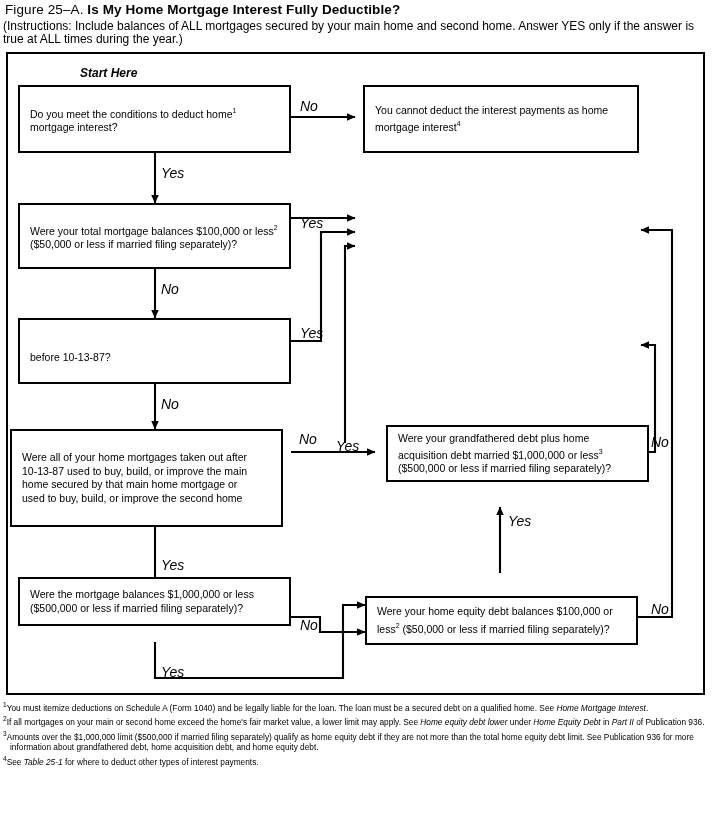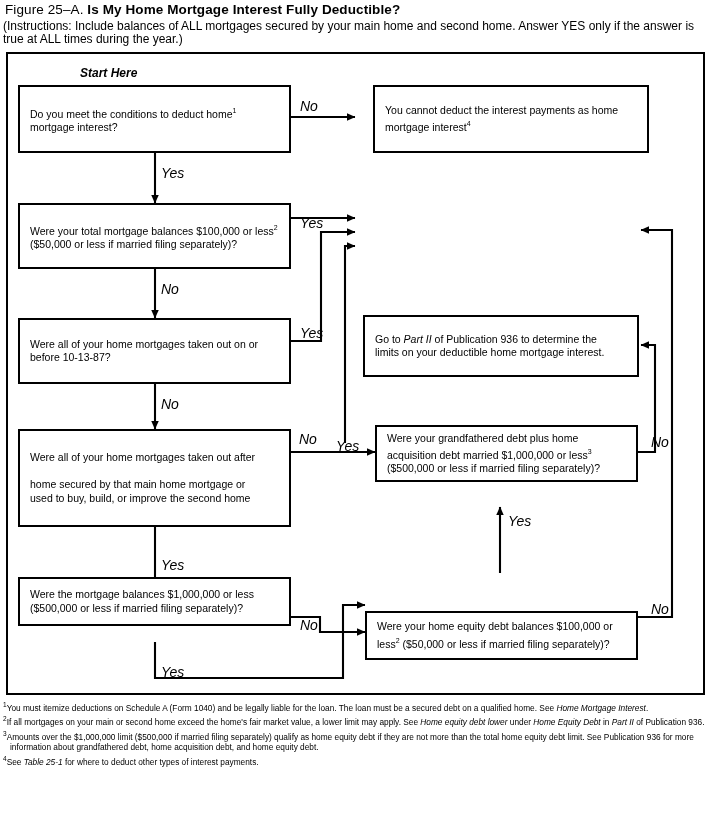--- a/index.html
+++ b/index.html
@@ -97,74 +97,68 @@
   <div class="edge-label" style="left:161px;top:664px;">Yes</div>
   <div class="edge-label" style="left:651px;top:601px;">No</div>
 
   <div class="node" style="left:18px;top:85px;width:273px;height:68px;">
     <div class="txt">
       <span>Do you meet the conditions to deduct home</span><sup>1</sup><br>
       <span>mortgage interest?</span>
     </div>
   </div>
 
-  <div class="node" style="left:373px;top:85px;width:276px;height:68px;">
+  <div class="node" style="left:363px;top:85px;width:276px;height:68px;">
     <div class="txt">
       <span>You cannot deduct the interest payments as home</span><br>
       <span>mortgage interest</span><sup>4</sup>
     </div>
   </div>
 
   <div class="node" style="left:18px;top:203px;width:273px;height:66px;">
     <div class="txt">
       <span>Were your total mortgage balances $100,000 or less</span><sup>2</sup><br>
       <span>($50,000 or less if married filing separately)?</span>
     </div>
   </div>
 
 
   <div class="node" style="left:18px;top:318px;width:273px;height:66px;">
     <div class="txt">
-      <span>Were all of your home mortgages taken out on or</span><br>
+      <br>
       <span>before 10-13-87?</span>
     </div>
   </div>
 
-  <div class="node" style="left:363px;top:315px;width:276px;height:62px;">
-    <div class="txt">
-      <span>Go to </span><span class="it">Part II</span><span> of Publication 936 to determine the</span><br>
-      <span>limits on your deductible home mortgage interest.</span>
-    </div>
-  </div>
 
-  <div class="node" style="left:18px;top:429px;width:273px;height:98px;">
+  <div class="node" style="left:10px;top:429px;width:273px;height:98px;">
     <div class="txt">
       <span>Were all of your home mortgages taken out after</span><br>
-      <br>
+      <span>10-13-87 used to buy, build, or improve the main</span><br>
       <span>home secured by that main home mortgage or</span><br>
       <span>used to buy, build, or improve the second home</span><br>
     </div>
   </div>
 
-  <div class="node" style="left:375px;top:425px;width:263px;height:57px;">
+  <div class="node" style="left:386px;top:425px;width:263px;height:57px;">
     <div class="txt">
       <span>Were your grandfathered debt plus home</span><br>
       <span>acquisition debt married $1,000,000 or less</span><sup>3</sup><br>
       <span>($500,000 or less if married filing separately)?</span>
     </div>
   </div>
 
   <div class="node" style="left:18px;top:577px;width:273px;height:49px;">
     <div class="txt">
       <span>Were the mortgage balances $1,000,000 or less</span><br>
       <span>($500,000 or less if married filing separately)?</span>
     </div>
   </div>
 
-  <div class="node" style="left:365px;top:611px;width:273px;height:49px;">
+  <div class="node" style="left:365px;top:596px;width:273px;height:49px;">
     <div class="txt">
       <span>Were your home equity debt balances $100,000 or</span><br>
       <span>less</span><sup>2</sup><span> ($50,000 or less if married filing separately)?</span>
     </div>
   </div>
 
   <div class="footnotes">
     <div class="fn">
       <sup>1</sup><span>You must itemize deductions on Schedule A (Form 1040) and be legally liable for the loan. The loan must be a secured debt on a qualified home. See </span><span class="it">Home Mortgage Interest</span><span>.</span>
     </div>

